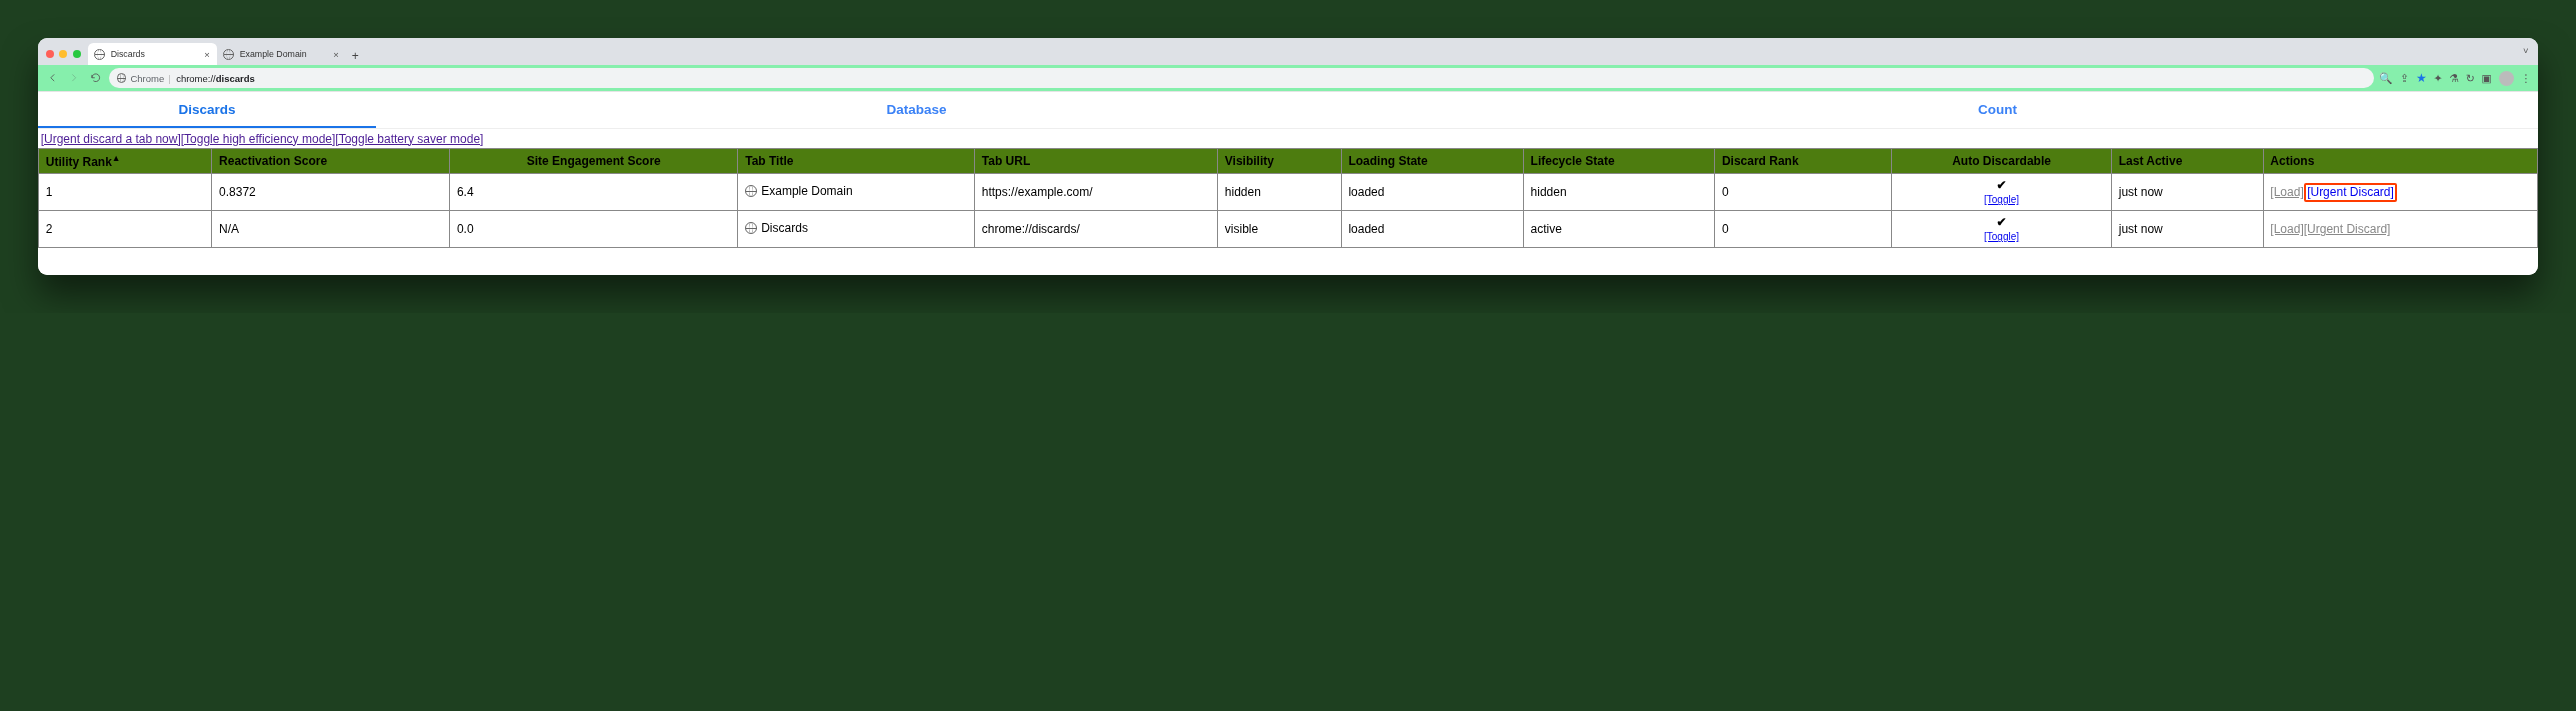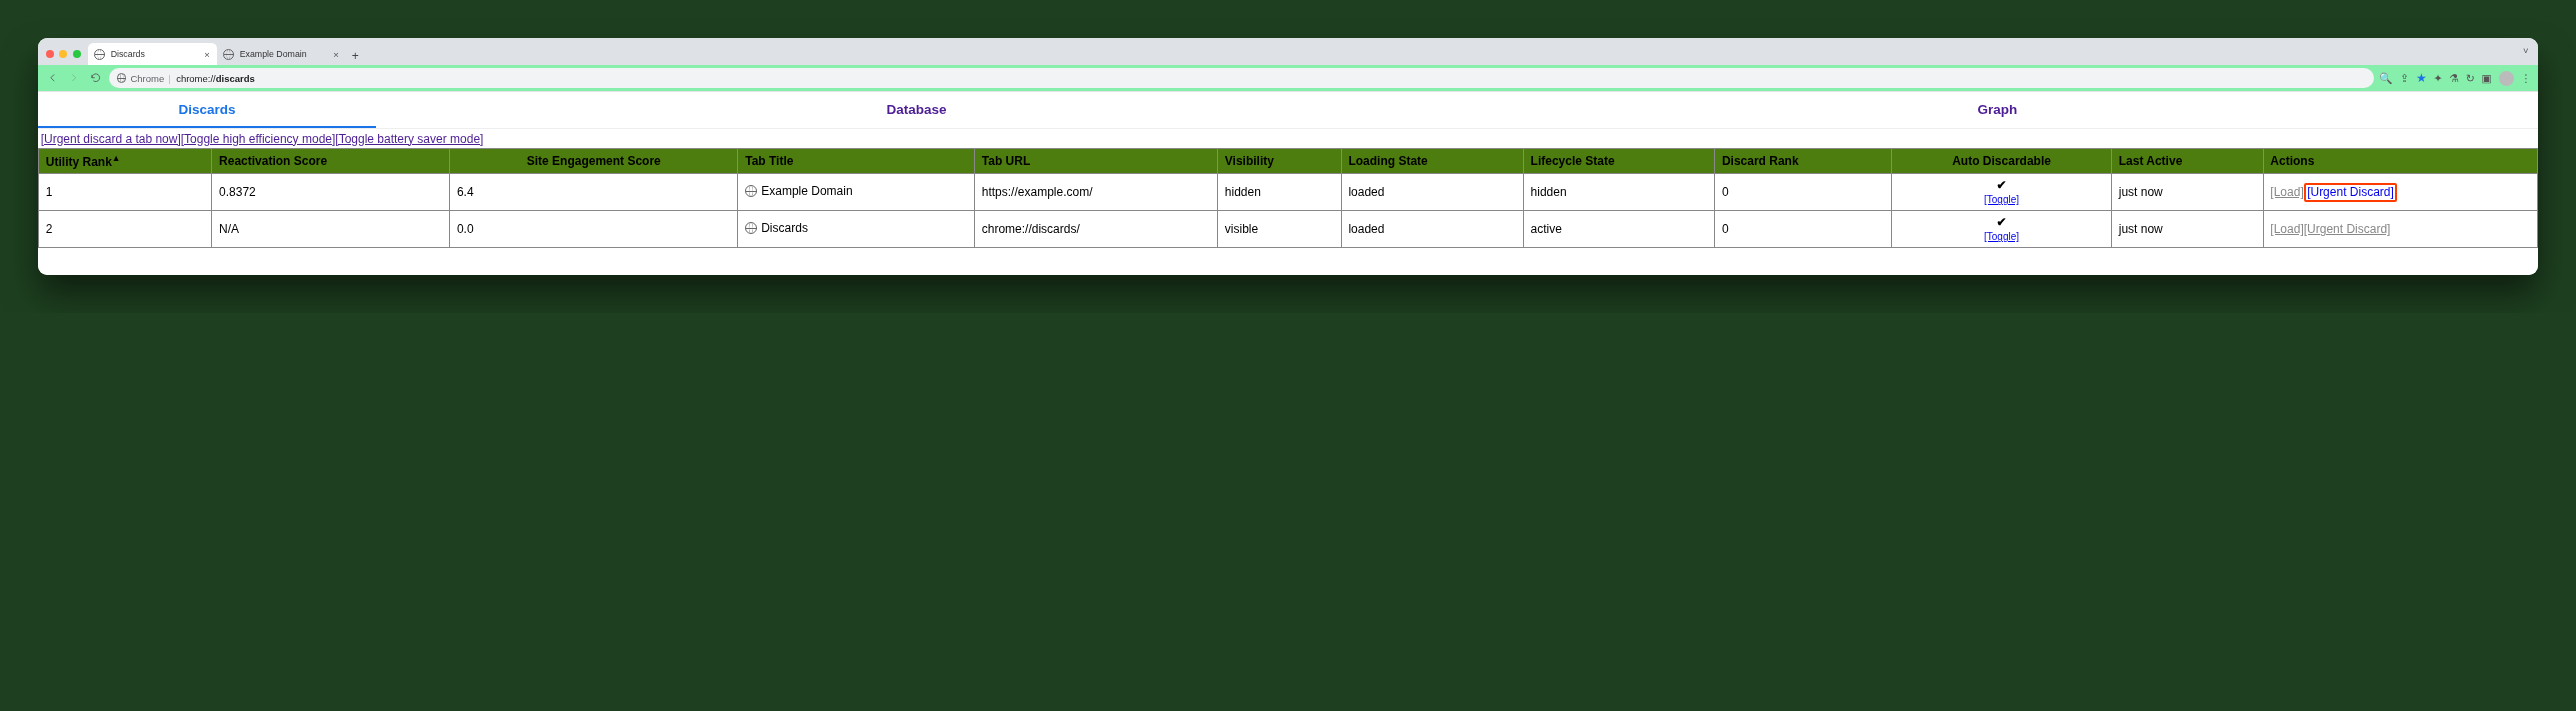--- a/index.html
+++ b/index.html
@@ -58,21 +58,21 @@
   .right-icons { display:flex; align-items:center; gap:6.8px; color:#555; }
   .right-icons .star { color:#1a73e8; font-size:12px;}
   .avatar { width:15px;height:15px;border-radius:50%;background:#bbb;}
   
   .page { background:#fff; padding:0 0 27px 0; }
   .top-tabs {
     display:flex; border-bottom:0.7px solid #eee;
   }
   .top-tabs .tabbtn {
     flex:1; text-align:center; padding:9.5px 0;
-    color:#4c1d95; font-size:13.5px; font-weight:600;
+    color:#3b82f6; font-size:13.5px; font-weight:600;
   }
   .top-tabs .tabbtn.active { color:#1a73e8; border-bottom:2px solid #1a73e8; }
   .linkrow { padding:2.7px 2.7px; font-size:12px; }
   .linkrow a { color:#4c1d95; text-decoration:underline; }
   table.discards {
     width:100%; border-collapse:collapse; table-layout:auto;
     font-size:12px;
   }
   table.discards th, table.discards td {
     border:0.7px solid #888; padding:4px 6.8px; text-align:left;
@@ -155,21 +155,21 @@
       <span class="avatar"></span>
       <span>⋮</span>
     </div>
   </div>
 
   <div class="page">
 
     <div class="top-tabs">
       <div class="tabbtn active" style="max-width:338px">Discards</div>
       <div class="tabbtn">Database</div>
-      <div class="tabbtn">Graph</div>
+      <div class="tabbtn">Count</div>
     </div>
 
     <div class="linkrow">
       <a href="#">[Urgent discard a tab now]</a><a href="#">[Toggle high efficiency mode]</a><a href="#">[Toggle battery saver mode]</a>
     </div>
 
     <table class="discards">
       <thead>
         <tr>
           <th><span>Utility Rank</span><span class="sortarrow">▲</span></th>

